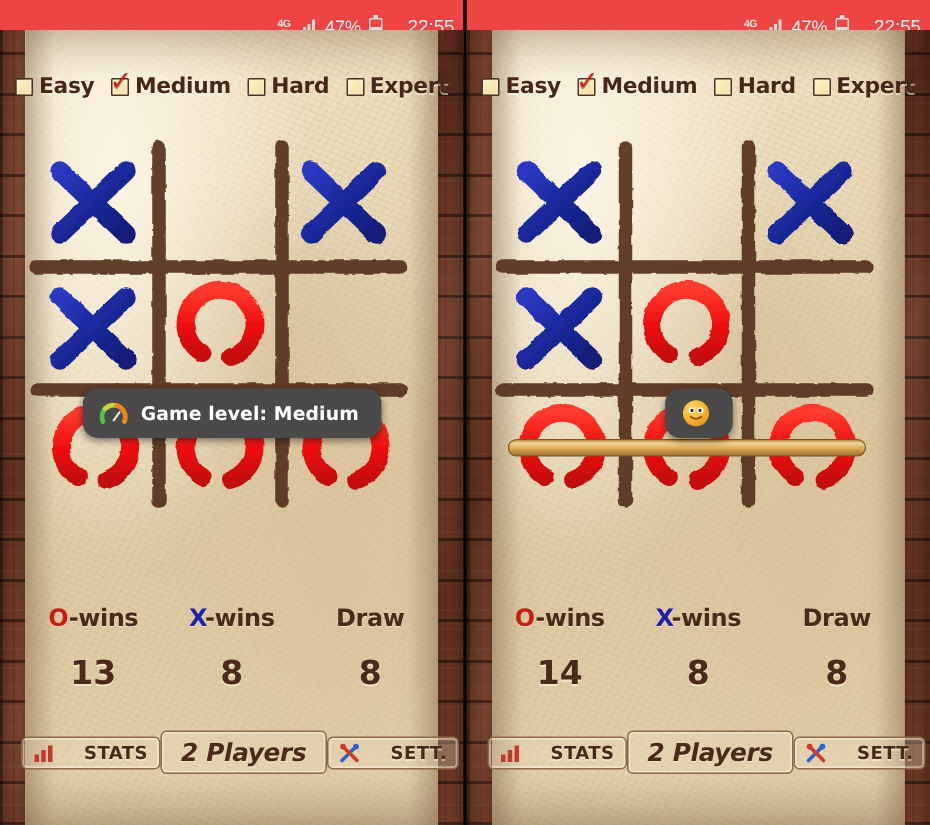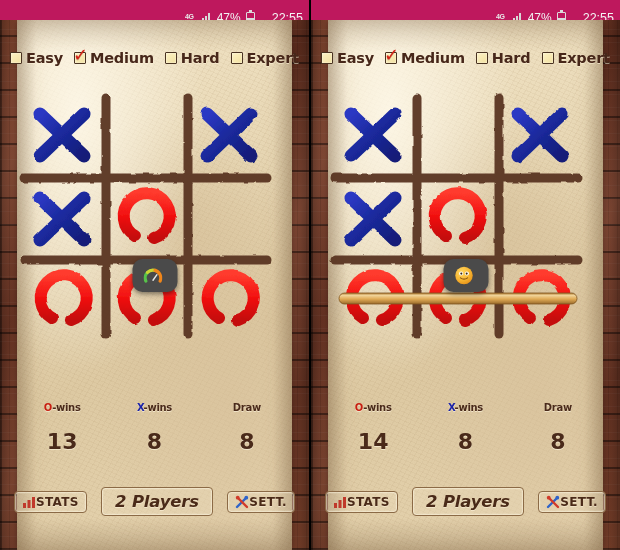--- a/index.html
+++ b/index.html
@@ -2,21 +2,21 @@
 <html><head>
 <meta charset="utf-8">
 <style>
   html,body{margin:0;padding:0;background:#000;}
   body{width:620px;height:550px;overflow:hidden;font-family:"Liberation Sans",sans-serif;}
   .screen{position:relative;width:620px;height:550px;display:flex;background:#000;}
   .panel{position:relative;width:309px;height:550px;overflow:hidden;background:#000;}
   .panel.right{margin-left:2px;}
 
   
-  .statusbar{position:relative;height:36px;background:#be185d;display:flex;align-items:center;
+  .statusbar{position:relative;height:36px;background:#ef4444;display:flex;align-items:center;
              justify-content:flex-end;padding-right:6px;box-sizing:border-box;}
   .sb-group{display:flex;align-items:center;gap:5px;}
   .sb-4g{display:flex;flex-direction:column;align-items:center;line-height:1;color:#e8e8e8;}
   .sb-4g .big{font-size:7px;font-weight:bold;letter-spacing:-0.3px;}
   .sb-4g .small{font-size:5px;letter-spacing:-0.5px;margin-top:-1px;}
   .sb-sig{width:13px;height:11px;position:relative;}
   .sb-sig i{position:absolute;bottom:1px;display:block;background:#d8d8d8;width:2px;}
   .sb-sig i:nth-child(1){left:0;height:3px;background:#8a8a8a;}
   .sb-sig i:nth-child(2){left:3px;height:5px;background:#d8d8d8;}
   .sb-sig i:nth-child(3){left:6px;height:7px;background:#d8d8d8;}
@@ -79,32 +79,32 @@
   .toast{position:absolute;left:50%;transform:translateX(-50%);top:239px;z-index:9;
          background:#4a4a4a;border-radius:10px;display:flex;align-items:center;gap:9px;
          padding:7px 15px 7px 11px;box-shadow:0 2px 5px rgba(0,0,0,.45);}
   .toast-text{color:#fff;font-family:"DejaVu Sans",sans-serif;font-weight:bold;font-size:12.5px;
               white-space:nowrap;letter-spacing:.1px;}
   .toast-icon{width:19px;height:19px;flex:none;}
 
   
   .scores{position:absolute;left:16px;right:16px;top:382px;display:flex;z-index:5;}
   .score-col{flex:1;text-align:center;}
-  .score-title{font-family:"DejaVu Sans",sans-serif;font-weight:bold;font-size:10px;color:#4a2a1a;
+  .score-title{font-family:"DejaVu Sans",sans-serif;font-weight:bold;font-size:16px;color:#4a2a1a;
                letter-spacing:-.3px;text-shadow:0 1px 0 rgba(255,248,228,.6);}
   .score-title .o{color:#c71f12;}
   .score-title .x{color:#1c23a8;}
   .score-val{font-family:"DejaVu Sans",sans-serif;font-weight:bold;font-size:22px;color:#4a2a1a;
              margin-top:16px;text-shadow:0 1px 0 rgba(255,248,228,.6);}
 
   
   .btn-row{position:absolute;left:14px;right:14px;bottom:34px;display:flex;align-items:center;
            justify-content:space-between;z-index:5;}
   .btn{border:1.3px solid #8b6a46;border-radius:4px;background:rgba(240,226,196,.30);
-       display:flex;align-items:center;gap:0;padding:3px 7px;cursor:pointer;
+       display:flex;align-items:center;gap:20px;padding:3px 7px;cursor:pointer;
        box-shadow:inset 0 0 0 1.2px rgba(255,250,232,.45);}
   .btn-label{font-family:"DejaVu Sans",sans-serif;font-weight:bold;font-size:12px;color:#4a2a18;
              letter-spacing:.3px;text-shadow:0 1px 0 rgba(255,248,228,.5);white-space:nowrap;}
   .btn.center{padding:4px 13px;}
   .btn.center .btn-label{font-size:16.5px;letter-spacing:-.2px;font-style:italic;}
   .btn-icon{width:14px;height:14px;flex:none;}
 </style>
 </head>
 <body>
 
@@ -202,20 +202,21 @@
         </svg>
       </div>
 
       <div class="toast">
         <svg class="toast-icon" viewBox="0 0 24 24">
           <path d="M3 19 A 10 10 0 0 1 5 8" stroke="#57c24a" stroke-width="4" fill="none" stroke-linecap="round"></path>
           <path d="M5 8 A 10 10 0 0 1 14.5 5.5" stroke="#c9d531" stroke-width="4" fill="none" stroke-linecap="round"></path>
           <path d="M14.5 5.5 A 10 10 0 0 1 21 19" stroke="#f0861a" stroke-width="4" fill="none" stroke-linecap="round"></path>
           <line x1="12" y1="18" x2="17" y2="11" stroke="#e8e8e8" stroke-width="1.8" stroke-linecap="round"></line>
         </svg>
+        <span class="toast-text">Game level: Medium</span>
       </div>
 
       <div class="scores">
         <div class="score-col">
           <div class="score-title"><span class="o">O</span><span>-wins</span></div>
           <div class="score-val">13</div>
         </div>
         <div class="score-col">
           <div class="score-title"><span class="x">X</span><span>-wins</span></div>
           <div class="score-val">8</div>

